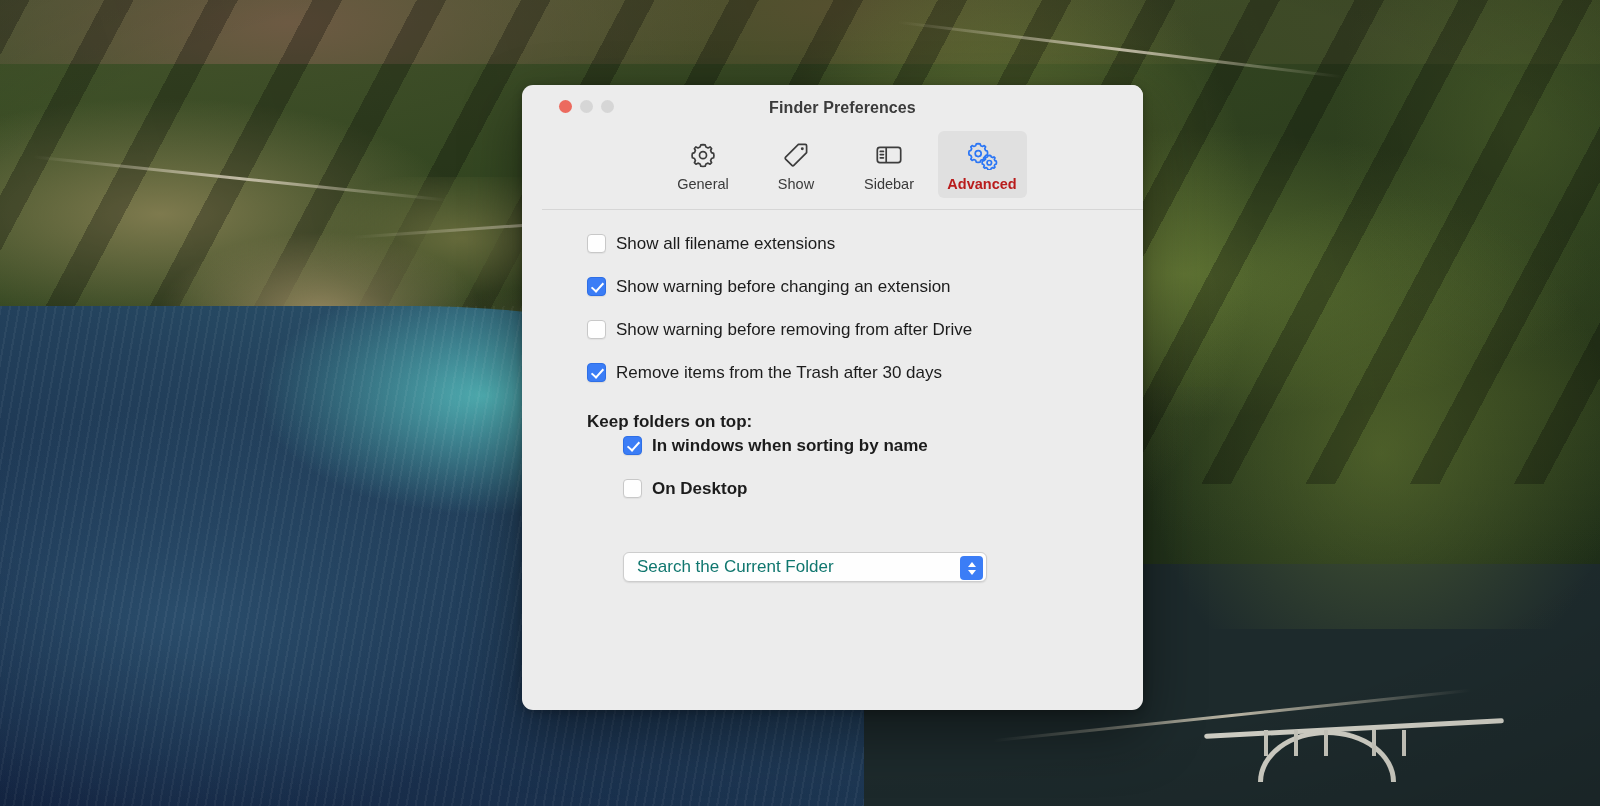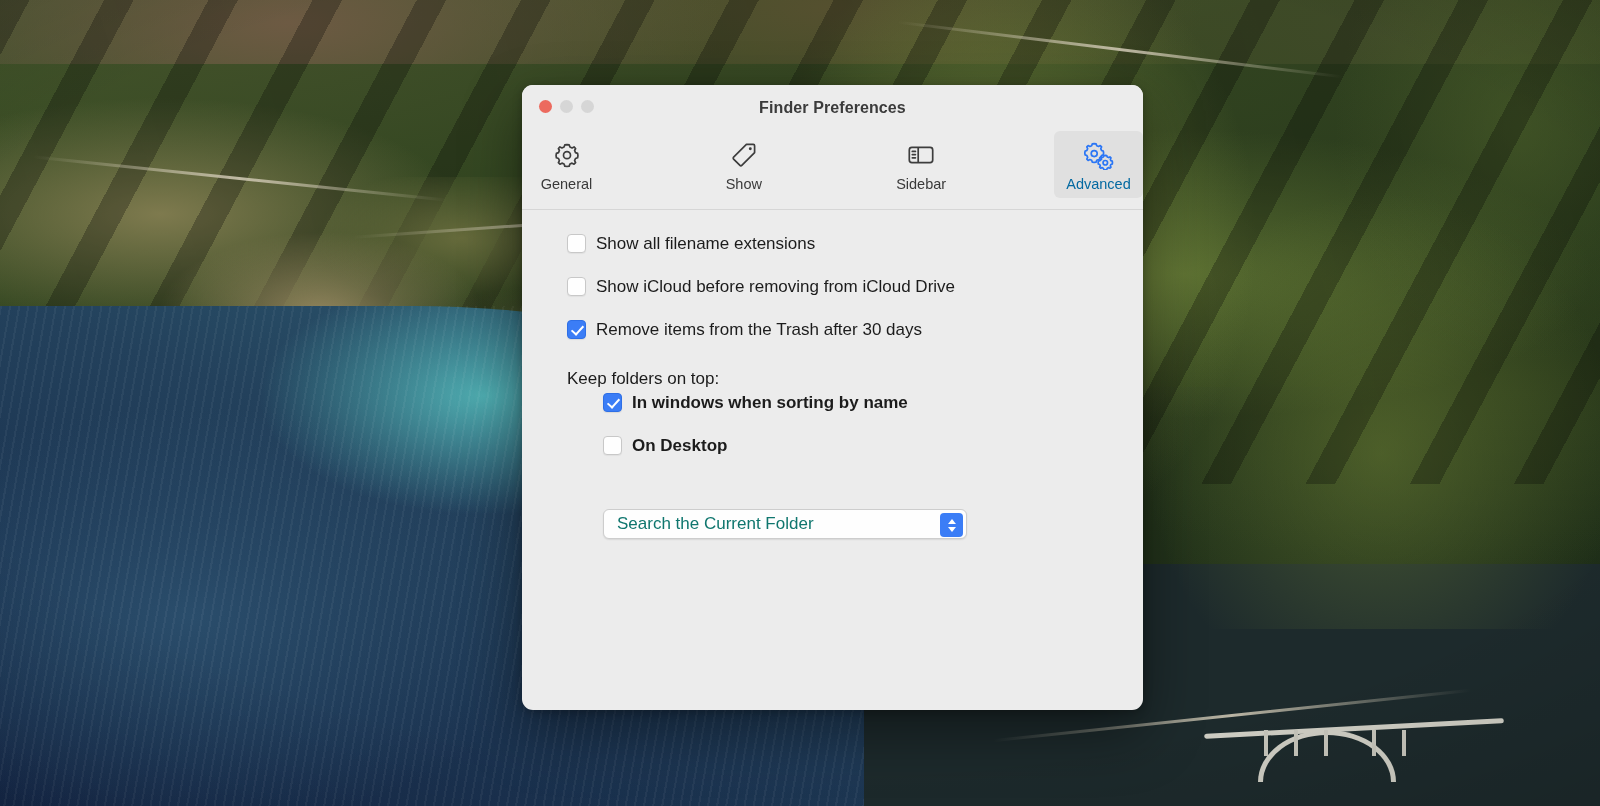--- a/index.html
+++ b/index.html
@@ -123,20 +123,21 @@
 
   
   #window {
     position:absolute;
     left:522px; top:85px;
     width:621px; height:625px;
     background:#ececec;
     border-radius:11px;
     box-shadow:0 22px 60px rgba(0,0,0,.42), 0 2px 10px rgba(0,0,0,.26);
     overflow:hidden;
+    padding-left:20px;
   }
 
   
   #titlebar {
     position:relative;
     height:46px;
     background:#ececec;
   }
   #traffic-lights {
     position:absolute; left:17px; top:15px;
@@ -151,37 +152,37 @@
     line-height:46px;
     font-size:16px;
     font-weight:bold;
     color:#3b3b3b;
     letter-spacing:.1px;
   }
 
   
   #toolbar {
     display:flex;
-    justify-content:space-between;
+    justify-content:center;
     gap:4px;
     padding:0 0 11px 0;
     background:#ececec;
     border-bottom:1px solid #d6d6d6;
   }
   .tool-item {
     width:89px;
     padding:7px 0 6px 0;
     border-radius:6px;
     display:flex; flex-direction:column; align-items:center; gap:4px;
     cursor:default;
   }
   .tool-item.selected { background:#e0e0e0; }
   .tool-icon { height:34px; display:flex; align-items:center; justify-content:center; }
   .tool-label { font-size:14.5px; color:#3a3a3a; }
-  .tool-item.selected .tool-label { color:#0369a1; }
+  .tool-item.selected .tool-label { color:#b91c1c;font-weight:bold; }
 
   
   #content { padding:24px 0 0 0; }
   .row {
     display:flex; 
     padding:0 0 0 45px;
     height:43px;
   }
   .row.indent { padding-left:81px;font-weight:bold; }
   .row-label { font-size:17px; color:#1c1c1c; margin-left:10px; }
@@ -209,20 +210,21 @@
     width:5px; height:10px;
     border:solid #fff;
     border-width:0 2.2px 2.2px 0;
     transform:rotate(42deg);
   }
 
   .group-label {
     padding:6px 0 4px 45px;
     font-size:17px;
     color:#1c1c1c;
+    font-weight:bold;
   }
   #search-section { margin-top:30px; }
   #search-section .group-label { padding-bottom:10px; }
 
   .popup-wrap { padding-left:81px; }
   .popup {
     position:relative;
     width:364px; height:30px;
     background:#fefefe;
     border:1px solid #cdcdcd;
@@ -348,24 +350,28 @@
 
   </div>
 
   <div id="content">
 
     <div class="row">
       <span class="cb off"></span>
       <span class="row-label">Show all filename extensions</span>
     </div>
 
+    <div class="row">
+      <span class="cb on"></span>
+      <span class="row-label">Show warning before changing an extension</span>
+    </div>
 
     <div class="row">
       <span class="cb off"></span>
-      <span class="row-label">Show iCloud before removing from iCloud Drive</span>
+      <span class="row-label">Show warning before removing from after Drive</span>
     </div>
 
 
     <div class="row">
       <span class="cb on"></span>
       <span class="row-label">Remove items from the Trash after 30 days</span>
     </div>
 
     <div class="group-label">Keep folders on top:</div>
 

